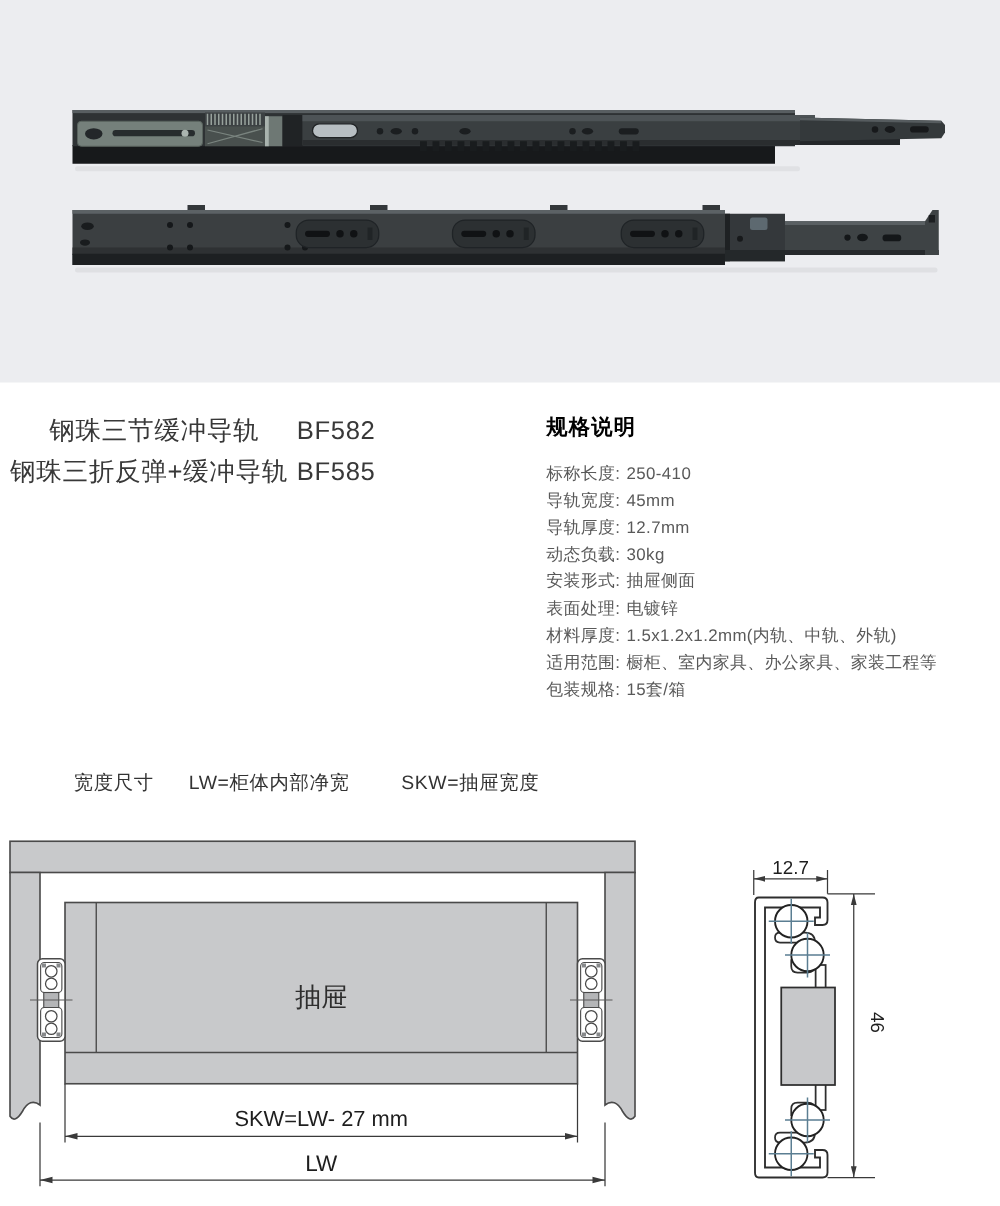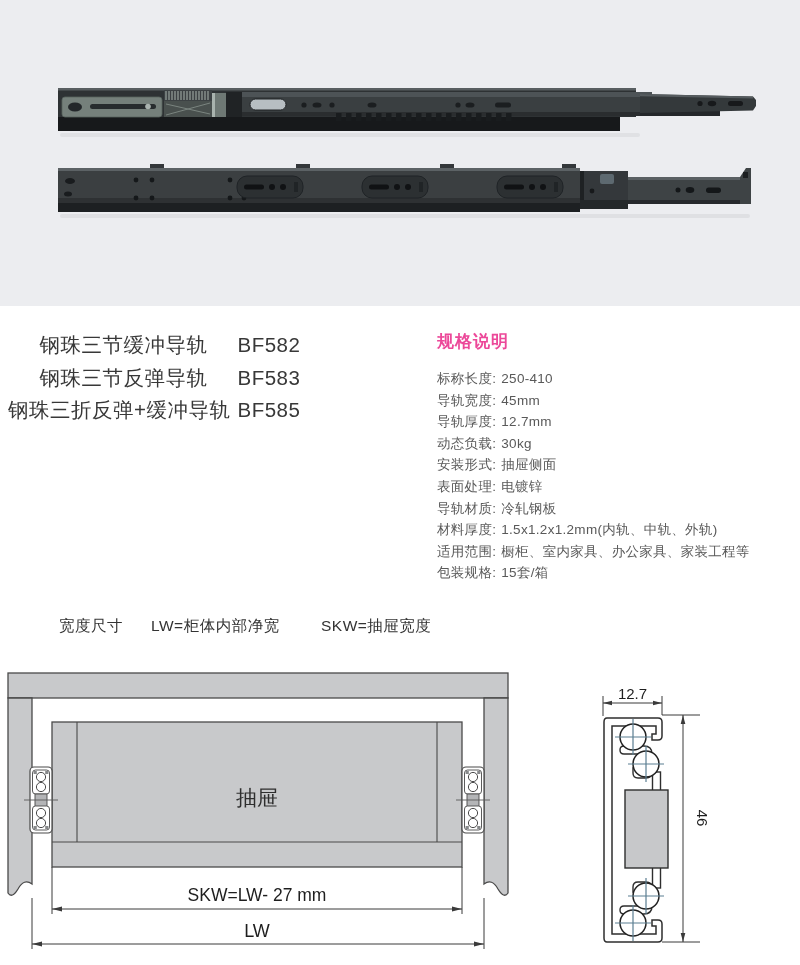--- a/index.html
+++ b/index.html
@@ -15,21 +15,21 @@
   .photo svg{display:block;}
 
   
   .products{position:absolute;left:8px;top:329px;color:#383838;}
   .prod-row{display:flex;align-items:baseline;font-size:20.5px;font-weight:500;line-height:32.5px;letter-spacing:.5px;justify-content:flex-end;}
   .prod-row .model{margin-left:30px;letter-spacing:.5px;}
   .prod-row.tight .model{margin-left:7px;}
 
   
   .specs{position:absolute;left:437px;top:330px;}
-  .specs h3{margin:0 0 15px 0;font-size:17px;font-weight:700;color:#ec4899;letter-spacing:1px;}
+  .specs h3{margin:0 0 15px 0;font-size:17px;font-weight:700;color:#000000;letter-spacing:1px;}
   .spec-row{font-size:13.5px;line-height:21.6px;color:#595959;letter-spacing:.3px;}
   .spec-row .sl{margin-right:5px;}
 
   
   .width-defs{position:absolute;left:0;top:616px;width:800px;height:24px;color:#333;}
   .width-defs span{position:absolute;font-size:15.5px;letter-spacing:.5px;margin-left:28px;}
   .wd-title{left:31px;}
   .wd-lw{left:123px;}
   .wd-skw{left:293px;}
 
@@ -152,39 +152,34 @@
         </g>
       </g>
     </svg>
   </section>
 
   <section class="products">
     <div class="prod-row">
       <span>钢珠三节缓冲导轨</span>
       <span class="model">BF582</span>
     </div>
-    <div class="prod-row">
-      <span>钢珠三节反弹导轨</span>
-      <span class="model">BF583</span>
-    </div>
     <div class="prod-row tight">
       <span>钢珠三折反弹+缓冲导轨</span>
       <span class="model">BF585</span>
     </div>
   </section>
 
   <section class="specs">
     <h3>规格说明</h3>
     <div class="spec-row"><span class="sl">标称长度:</span><span>250-410</span></div>
     <div class="spec-row"><span class="sl">导轨宽度:</span><span>45mm</span></div>
     <div class="spec-row"><span class="sl">导轨厚度:</span><span>12.7mm</span></div>
     <div class="spec-row"><span class="sl">动态负载:</span><span>30kg</span></div>
     <div class="spec-row"><span class="sl">安装形式:</span><span>抽屉侧面</span></div>
     <div class="spec-row"><span class="sl">表面处理:</span><span>电镀锌</span></div>
-    <div class="spec-row"><span class="sl">导轨材质:</span><span>冷轧钢板</span></div>
     <div class="spec-row"><span class="sl">材料厚度:</span><span>1.5x1.2x1.2mm(内轨、中轨、外轨)</span></div>
     <div class="spec-row"><span class="sl">适用范围:</span><span>橱柜、室内家具、办公家具、家装工程等</span></div>
     <div class="spec-row"><span class="sl">包装规格:</span><span>15套/箱</span></div>
   </section>
 
   <section class="width-defs">
     <span class="wd-title">宽度尺寸</span>
     <span class="wd-lw">LW=柜体内部净宽</span>
     <span class="wd-skw">SKW=抽屉宽度</span>
   </section>

